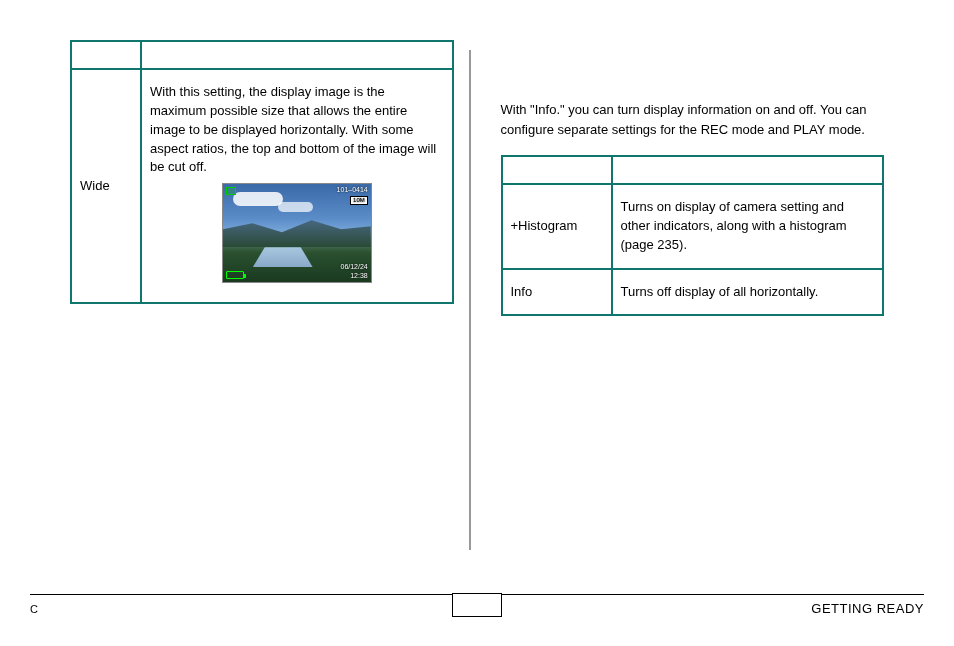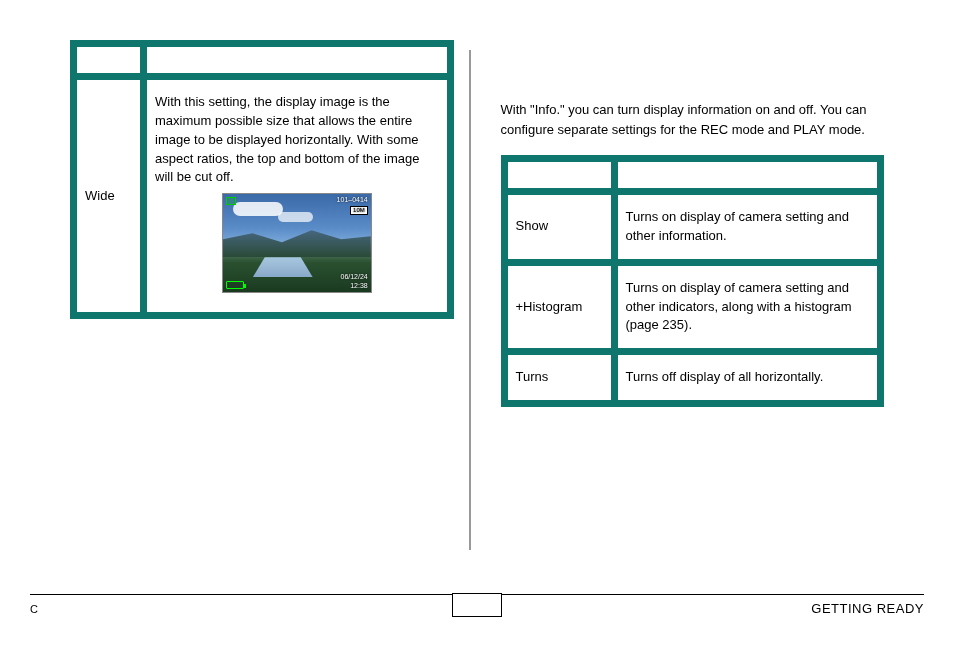--- a/index.html
+++ b/index.html
@@ -38,21 +38,21 @@
       width: 2px;
       background: #999;
       margin: 10px 0;
     }
     table {
       border-collapse: collapse;
       width: 100%;
       font-size: 13px;
     }
     table td, table th {
-      border: 7px solid #0f766e;
+      border: 2px solid #0f766e;
       padding: 13px 8px;
       text-align: left;
       vertical-align: middle;
       line-height: 1.45;
     }
     table thead td {
       background: #fff;
       height: 22px;
     }
     .left-table td:first-child {
@@ -251,29 +251,25 @@
     <p class="intro">With "Info." you can turn display information on and off. You can configure separate settings for the REC mode and PLAY mode.</p>
     <table class="right-table">
       <thead>
         <tr>
           <td></td>
           <td></td>
         </tr>
       </thead>
       <tbody>
         <tr>
-          <td>Show</td>
-          <td>Turns on display of camera setting and other information.</td>
-        </tr>
-        <tr>
           <td>+Histogram</td>
           <td>Turns on display of camera setting and other indicators, along with a histogram (page 235).</td>
         </tr>
         <tr>
-          <td>Turns</td>
+          <td>Info</td>
           <td>Turns off display of all horizontally.</td>
         </tr>
       </tbody>
     </table>
   </div>
 
 </div>
 
 <div class="footer">
   <span class="c">C</span>

